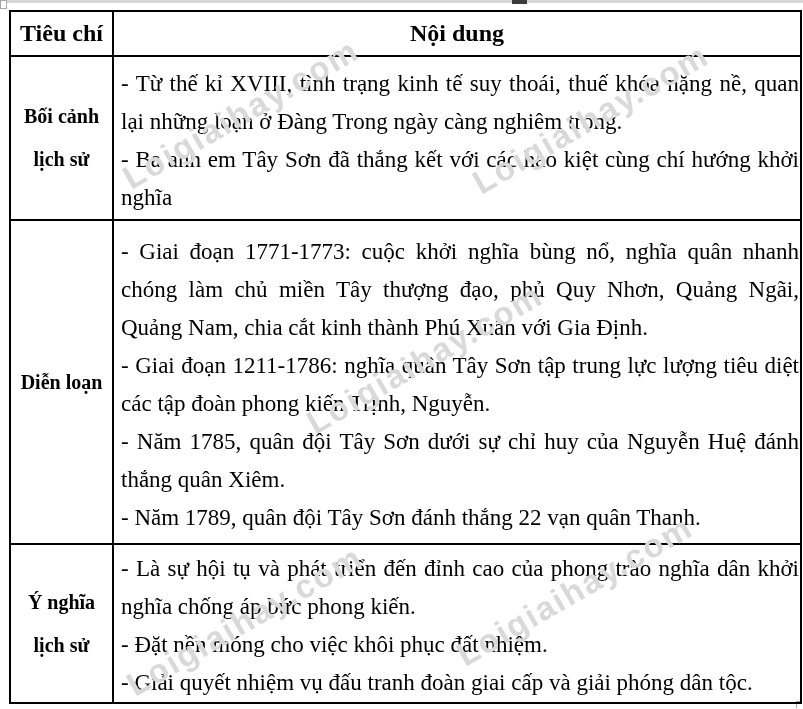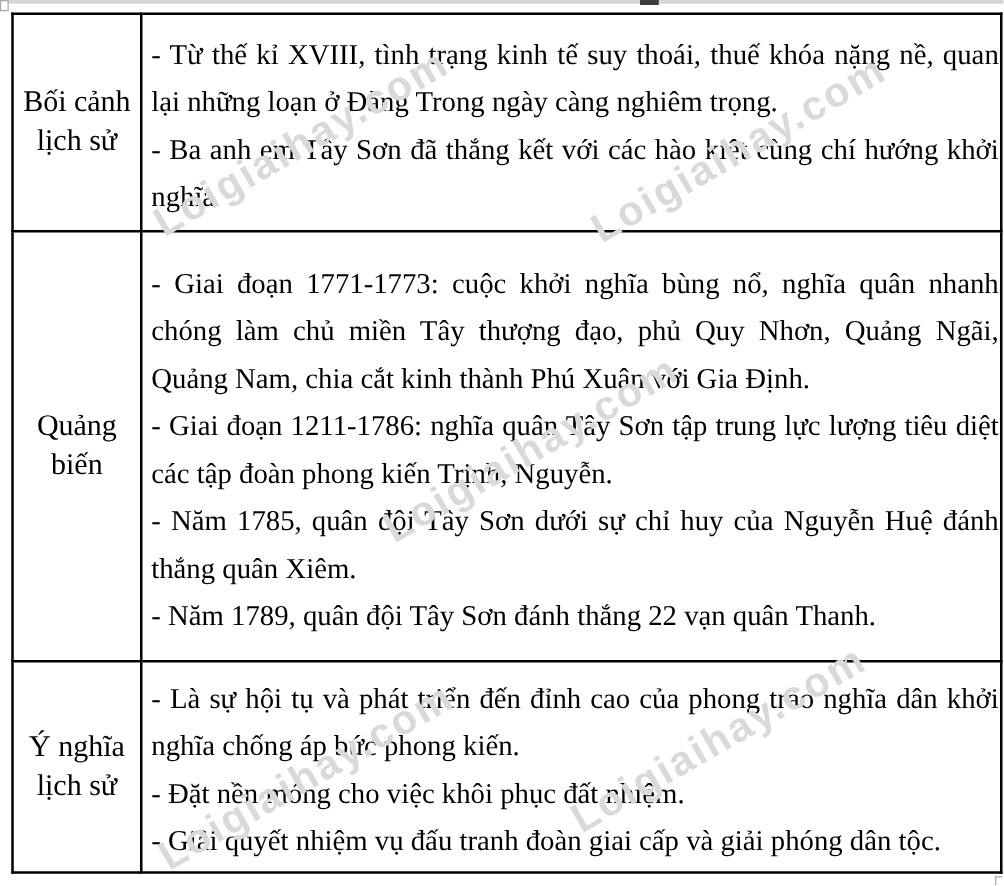--- a/index.html
+++ b/index.html
@@ -67,24 +67,24 @@
   tr.row-2 { height: 324px; }
   tr.row-3 { height: 156px; }
 
   th.head-cell {
     font-size: 24px;
     font-weight: bold;
     text-align: center;
     padding: 0;
   }
   td.label-cell {
-    font-size: 24px;
-    font-weight: normal;
+    font-size: 20px;
+    font-weight: bold;
     text-align: center;
-    line-height: 31px;
+    line-height: 43px;
     padding: 0 6px;
   }
   td.content-cell {
     vertical-align: top;
     padding: 5px 1px 0 7px;
     margin-top: 29px;
   }
   td.content-cell p {
     margin: 0;
     font-size: 23px;
@@ -117,29 +117,33 @@
 <div class="top-left-handle"></div>
 <div class="top-tick"></div>
 <div class="bottom-right-handle"></div>
 
 <table class="doc-table">
   <colgroup>
       <col class="c1">
       <col class="c2">
     </colgroup>
   <tbody>
+      <tr class="header-row">
+    <th class="head-cell">Tiêu chí</th>
+    <th class="head-cell">Nội dung</th>
+  </tr>
   <tr class="row-1">
     <td class="label-cell">Bối cảnh lịch sử</td>
     <td class="content-cell">
       <p>- Từ thế kỉ XVIII, tình trạng kinh tế suy thoái, thuế khóa nặng nề, quan lại những loạn ở Đàng Trong ngày càng nghiêm trọng.</p>
       <p>- Ba anh em Tây Sơn đã thắng kết với các hào kiệt cùng chí hướng khởi nghĩa</p>
     </td>
   </tr>
   <tr class="row-2">
-    <td class="label-cell">Quảng biến</td>
+    <td class="label-cell">Diễn loạn</td>
     <td class="content-cell">
       <p>- Giai đoạn 1771-1773: cuộc khởi nghĩa bùng nổ, nghĩa quân nhanh chóng làm chủ miền Tây thượng đạo, phủ Quy Nhơn, Quảng Ngãi, Quảng Nam, chia cắt kinh thành Phú Xuân với Gia Định.</p>
       <p>- Giai đoạn 1211-1786: nghĩa quân Tây Sơn tập trung lực lượng tiêu diệt các tập đoàn phong kiến Trịnh, Nguyễn.</p>
       <p>- Năm 1785, quân đội Tây Sơn dưới sự chỉ huy của Nguyễn Huệ đánh thắng quân Xiêm.</p>
       <p>- Năm 1789, quân đội Tây Sơn đánh thắng 22 vạn quân Thanh.</p>
     </td>
   </tr>
   <tr class="row-3">
     <td class="label-cell">Ý nghĩa lịch sử</td>
     <td class="content-cell">

